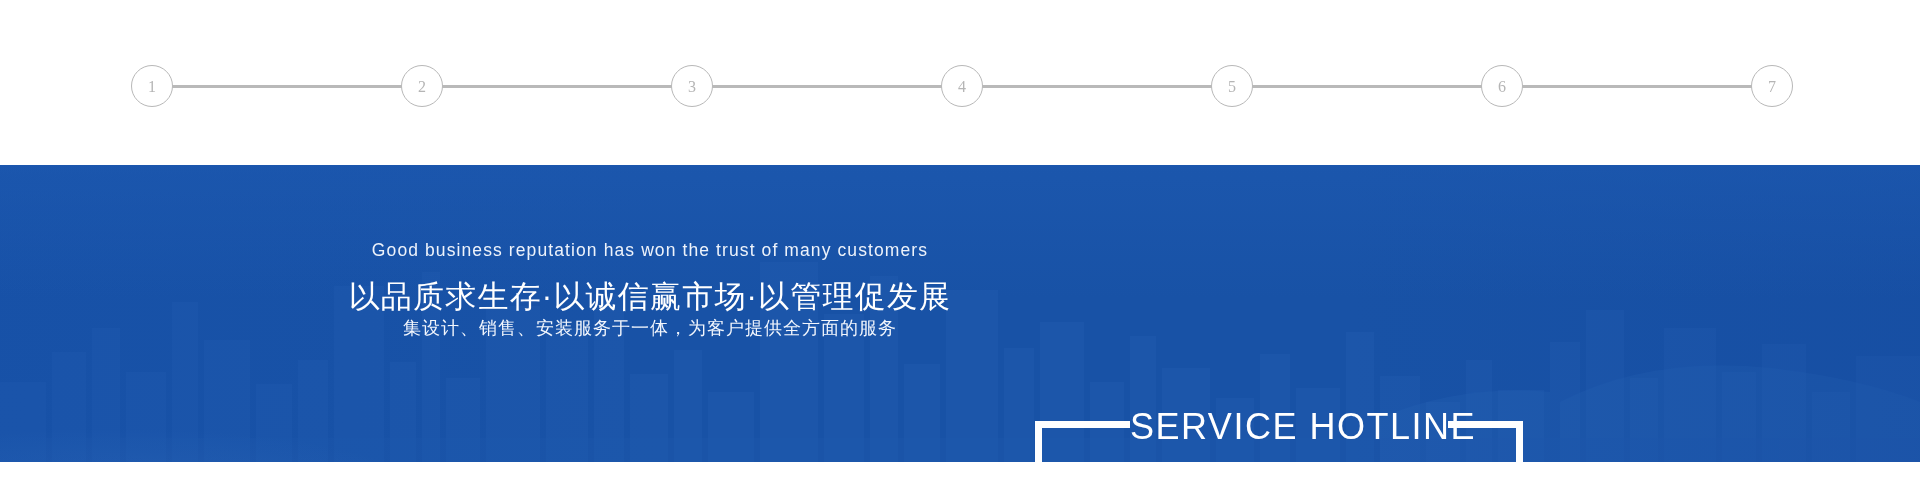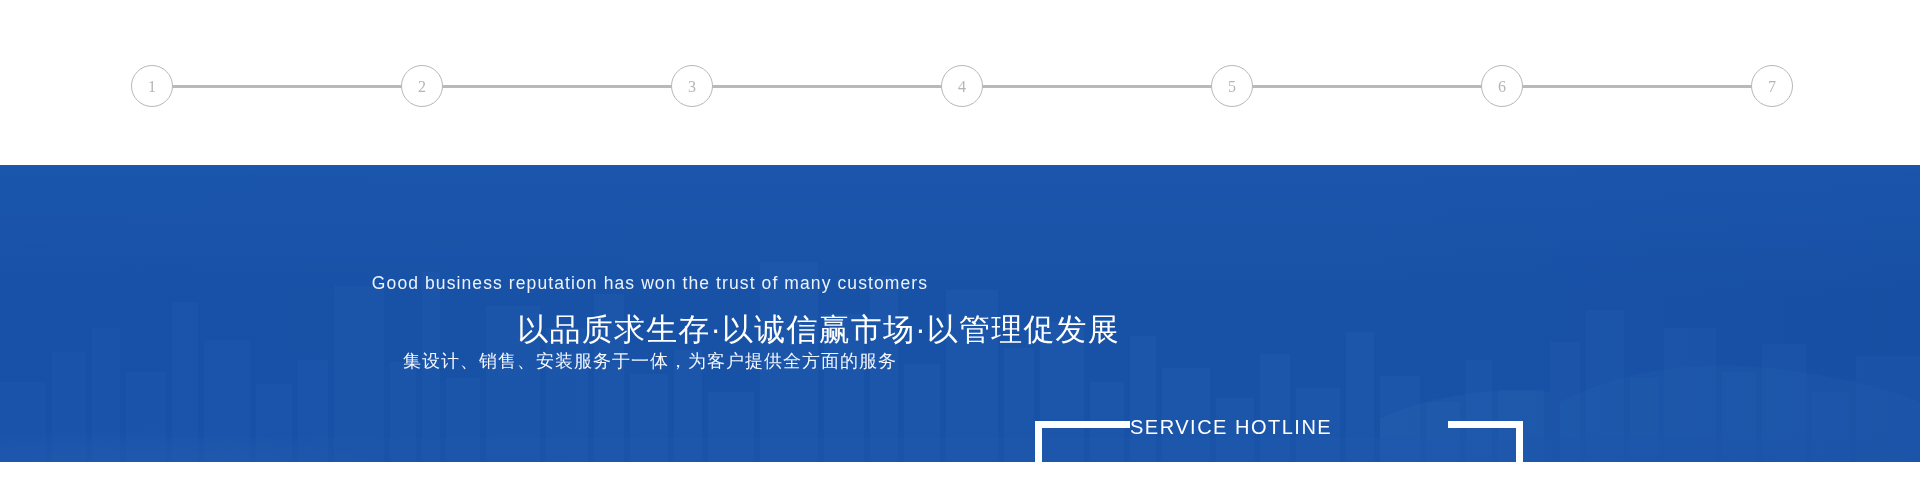--- a/index.html
+++ b/index.html
@@ -67,30 +67,28 @@
     position:absolute;left:180px;top:75px;width:940px;
     text-align:center;
     z-index:3;
   }
   #slogan-en{
     color:#eef3fb;
     font-size:17.5px;
     letter-spacing:1.1px;
     line-height:1.2;
     white-space:nowrap;
-    margin-top:33px;
   }
   #slogan-main{
     color:#ffffff;
     font-size:31px;
     letter-spacing:1.2px;
     margin-top:17px;
     line-height:1.25;
     white-space:nowrap;
-    text-align:right;
   }
   #slogan-sub{
     color:#f2f6fd;
     font-size:18px;
     letter-spacing:1px;
     margin-top:0;
     line-height:1.3;
     white-space:nowrap;
   }
 
@@ -102,21 +100,21 @@
   .hl-edge{position:absolute;background:#ffffff;}
   #hl-left  {left:0;      top:8px;  width:7px;  height:126px;}
   #hl-right {right:0;     top:8px;  width:7px;  height:126px;}
   #hl-top-l {left:0;      top:8px;  width:95px; height:7px;}
   #hl-top-r {right:0;     top:8px;  width:75px; height:7px;}
 
   #hl-title{
     position:absolute;left:95px;top:0;width:318px;
     text-align:left;
     color:#ffffff;
-    font-size:20px;
+    font-size:36px;
     letter-spacing:1.5px;
     line-height:28px;
     white-space:nowrap;
   }
   #hl-rows{
     position:absolute;left:0;top:42px;width:488px;
     text-align:center;
   }
   .hl-row{
     display:block;

